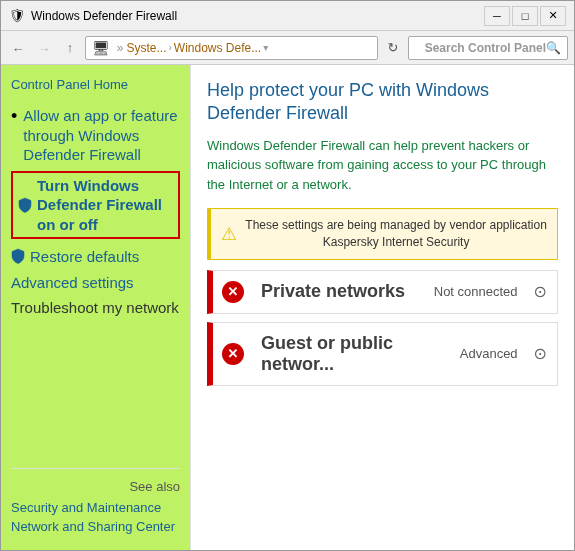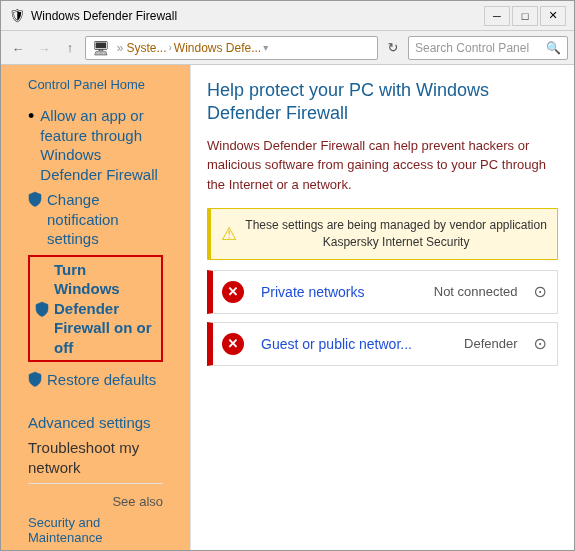--- a/index.html
+++ b/index.html
@@ -141,37 +141,38 @@
       width: 160px;
       height: 24px;
       border: 1px solid #aaa;
       border-radius: 2px;
       background: #fff;
       padding: 0 6px;
       font-size: 12px;
       color: #999;
       display: flex;
       align-items: center;
-      justify-content: space-between;
+      justify-content: flex-end;
+      font-weight: bold;
     }
 
     
     .main-content {
       display: flex;
       flex: 1;
       overflow: hidden;
     }
 
     
     .sidebar {
       width: 190px;
       flex-shrink: 0;
-      background: #fdba74;
+      background: #bef264;
       border-right: 1px solid #e0e0e0;
-      padding: 12px 27px;
+      padding: 12px 10px;
       display: flex;
       flex-direction: column;
       overflow-y: auto;
     }
 
     .sidebar-home {
       color: #1a6196;
       font-size: 13px;
       cursor: pointer;
       margin-bottom: 14px;
@@ -253,21 +254,21 @@
     .content-title {
       font-size: 18px;
       color: #1a6196;
       font-weight: 400;
       margin-bottom: 10px;
       line-height: 1.3;
     }
 
     .content-description {
       font-size: 13px;
-      color: #7f1d1d;
+      color: #15803d;
       line-height: 1.5;
       margin-bottom: 14px;
     }
 
     
     .warning-banner {
       background: #fff8dc;
       border: 1px solid #e0c200;
       border-left: 4px solid #e0c200;
       padding: 8px 10px;
@@ -319,23 +320,23 @@
       display: flex;
       align-items: center;
       justify-content: center;
       color: #fff;
       font-size: 13px;
       font-weight: bold;
     }
 
     .network-name {
       flex: 1;
-      font-size: 14px;
-      color: #1d4ed8;
-      font-weight: 400;
+      font-size: 18px;
+      color: #404040;
+      font-weight: 700;
       padding: 10px 8px;
       cursor: pointer;
     }
 
     .network-status {
       font-size: 13px;
       color: #555;
       padding: 10px 6px;
       text-align: right;
     }
@@ -385,42 +386,36 @@
 
     <div class="sidebar">
 
       <a class="sidebar-home">Control Panel Home</a>
 
       <div class="sidebar-item">
         <span class="sidebar-bullet">•</span>
         <a class="sidebar-link">Allow an app or feature through Windows Defender Firewall</a>
       </div>
 
-      <div class="sidebar-item-with-icon">
-        <svg class="sidebar-shield-icon" viewBox="0 0 14 16" fill="none" xmlns="http://www.w3.org/2000/svg">
-          <path d="M7 1L1 3.5V8C1 11.5 4 14.5 7 15.5C10 14.5 13 11.5 13 8V3.5L7 1Z" fill="#1a6196" stroke="#1a6196" stroke-width="0.5"></path>
-        </svg>
-        <a class="sidebar-link">Change notification settings</a>
-      </div>
 
       <div style="border: 2px solid #c00; padding: 3px 5px; margin-bottom: 8px; display:flex; align-items:center;">
         <svg class="sidebar-shield-icon" viewBox="0 0 14 16" fill="none" xmlns="http://www.w3.org/2000/svg">
           <path d="M7 1L1 3.5V8C1 11.5 4 14.5 7 15.5C10 14.5 13 11.5 13 8V3.5L7 1Z" fill="#1a6196" stroke="#1a6196" stroke-width="0.5"></path>
         </svg>
         <a class="sidebar-link bold">Turn Windows Defender Firewall on or off</a>
       </div>
 
       <div class="sidebar-item-with-icon">
         <svg class="sidebar-shield-icon" viewBox="0 0 14 16" fill="none" xmlns="http://www.w3.org/2000/svg">
           <path d="M7 1L1 3.5V8C1 11.5 4 14.5 7 15.5C10 14.5 13 11.5 13 8V3.5L7 1Z" fill="#1a6196" stroke="#1a6196" stroke-width="0.5"></path>
         </svg>
         <a class="sidebar-link">Restore defaults</a>
       </div>
 
-      <div class="sidebar-item" style="margin-bottom:6px;margin-top:17px;">
+      <div class="sidebar-item" style="margin-bottom:6px;">
         <a class="sidebar-link">Advanced settings</a>
       </div>
 
       <div class="sidebar-item" style="margin-bottom:6px;">
         <a class="sidebar-link" style="color:#333;">Troubleshoot my network</a>
       </div>
 
       <div class="sidebar-divider"></div>
 
       <div class="see-also">
@@ -447,19 +442,19 @@
         <span class="network-name">Private networks</span>
         <span class="network-status">Not connected</span>
         <span class="network-chevron">⊙</span>
       </div>
 
       <div class="network-card">
         <div class="network-icon-area">
           <div class="network-x-icon">✕</div>
         </div>
         <span class="network-name">Guest or public networ...</span>
-        <span class="network-status">Defender</span>
+        <span class="network-status">Advanced</span>
         <span class="network-chevron">⊙</span>
       </div>
 
     </div>
   </div>
 </div>
 
 </body></html>

